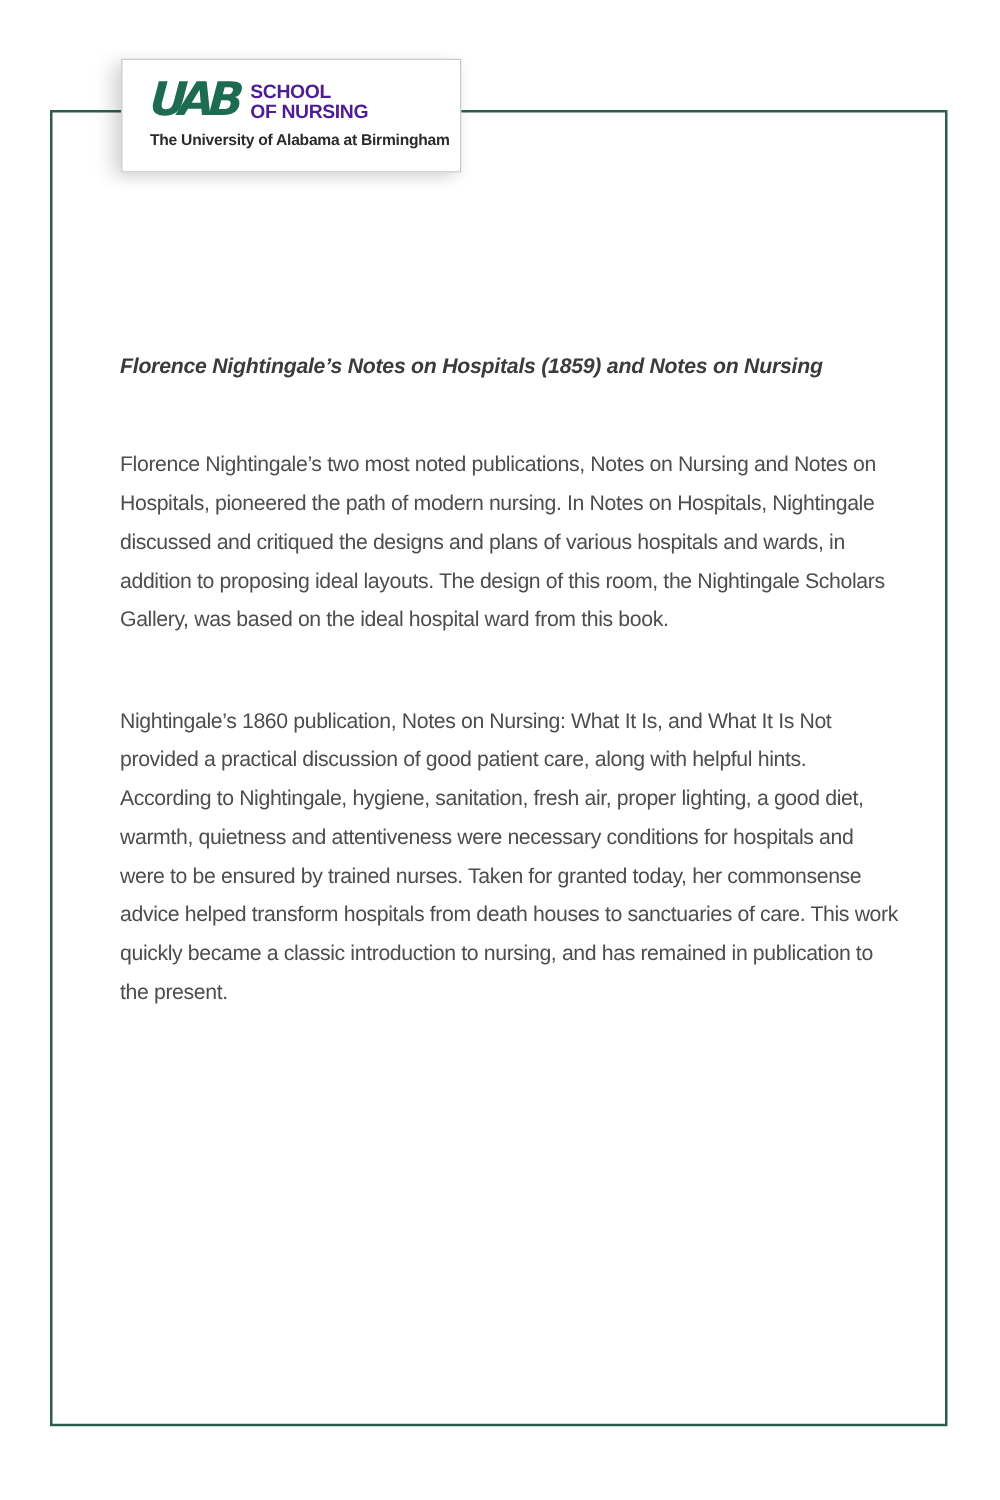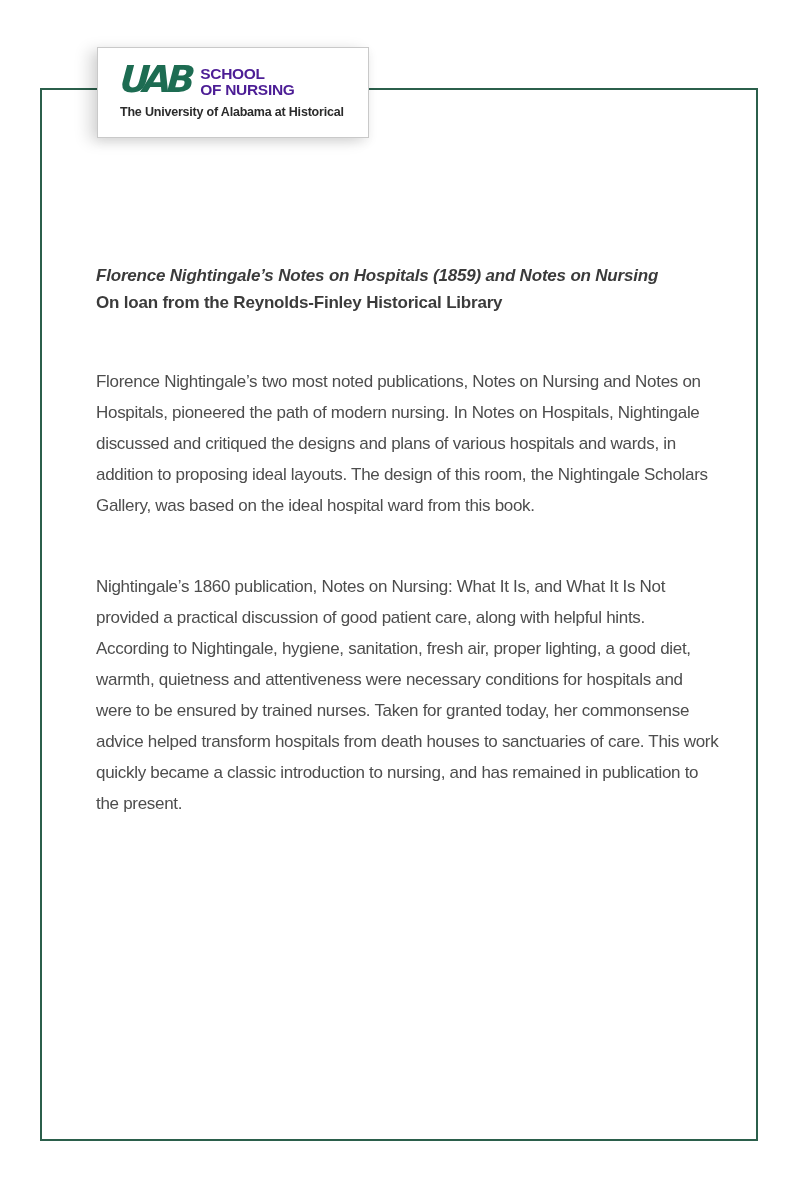--- a/index.html
+++ b/index.html
@@ -65,21 +65,21 @@
     margin-top: 7px;
     font-family: "Liberation Sans", sans-serif;
     font-weight: bold;
     font-size: 12.5px;
     letter-spacing: -0.2px;
     color: #2b2b2b;
   }
   .content {
     position: absolute;
     left: 96px;
-    top: 262px;
+    top: 279px;
     width: 625px;
   }
   .title-block {
     color: #3b3b3b;
     font-size: 17px;
     line-height: 27px;
     letter-spacing: -0.2px;
   }
   .title-line {
     display: block;
@@ -106,27 +106,26 @@
   <div class="border-frame"></div>
 
   <div class="logo-card">
     <div class="logo-row">
       <div class="uab-mark">UAB</div>
       <div class="school-text">
         <div>SCHOOL</div>
         <div>OF NURSING</div>
       </div>
     </div>
-    <div class="tagline">The University of Alabama at Historical</div>
+    <div class="tagline">The University of Alabama at Birmingham</div>
   </div>
 
   <div class="content">
     <div class="title-block">
       <span class="title-line">Florence Nightingale’s Notes on Hospitals (1859) and Notes on Nursing</span>
-      <div class="subtitle">On loan from the Reynolds-Finley Historical Library</div>
     </div>
 
     <p class="body-para">Florence Nightingale’s two most noted publications, Notes on Nursing and Notes on Hospitals, pioneered the path of modern nursing. In Notes on Hospitals, Nightingale discussed and critiqued the designs and plans of various hospitals and wards, in addition to proposing ideal layouts. The design of this room, the Nightingale Scholars Gallery, was based on the ideal hospital ward from this book.</p>
 
     <p class="body-para">Nightingale’s 1860 publication, Notes on Nursing: What It Is, and What It Is Not provided a practical discussion of good patient care, along with helpful hints. According to Nightingale, hygiene, sanitation, fresh air, proper lighting, a good diet, warmth, quietness and attentiveness were necessary conditions for hospitals and were to be ensured by trained nurses. Taken for granted today, her commonsense advice helped transform hospitals from death houses to sanctuaries of care. This work quickly became a classic introduction to nursing, and has remained in publication to the present.</p>
   </div>
 
 </div>
 
 </body></html>

